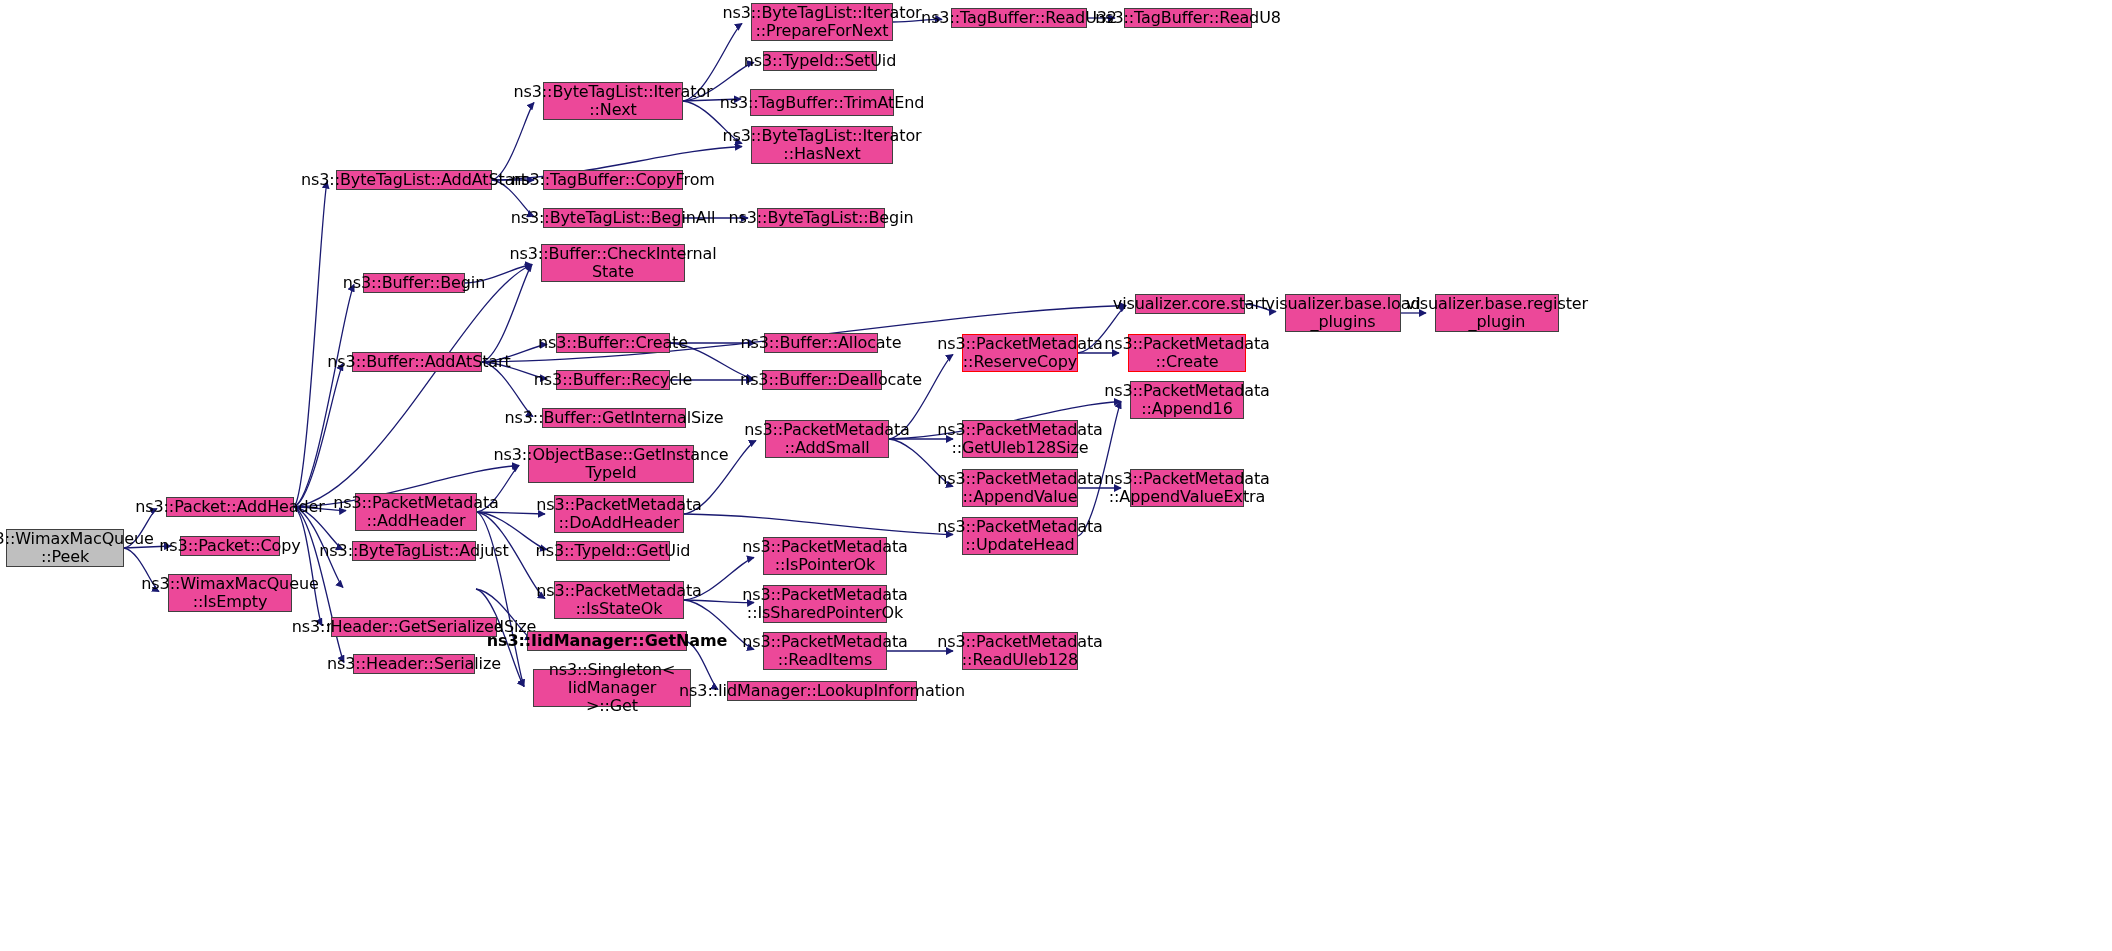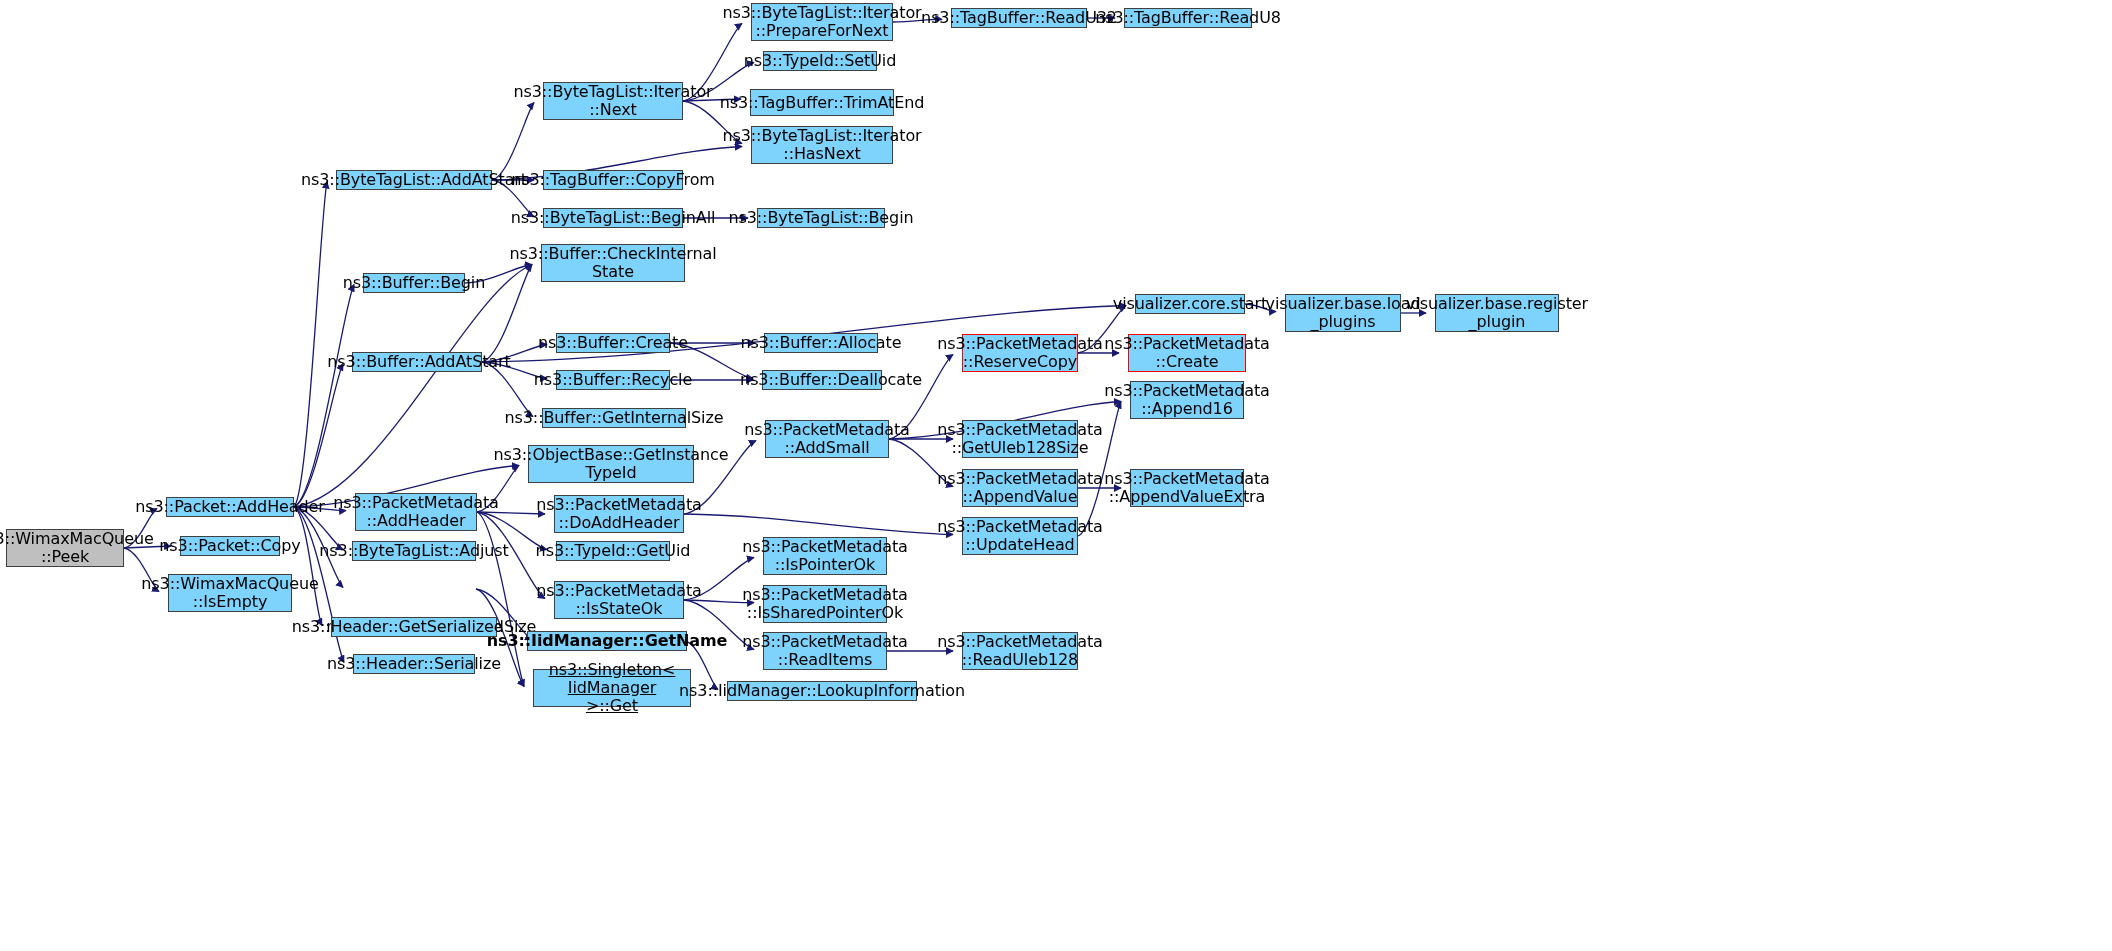--- a/index.html
+++ b/index.html
@@ -23,21 +23,21 @@
     height: 951px;
     pointer-events: none;
   }
   .node {
     position: absolute;
     box-sizing: border-box;
     display: flex;
     align-items: center;
     justify-content: center;
     text-align: center;
-    background: #7dd3fc;
+    background: #ec4899;
     border: 1px solid #404040;
     color: #000000;
     font-size: 16px;
     line-height: 18px;
     letter-spacing: -0.1px;
     white-space: pre-line;
     padding: 0 4px;
     z-index: 2;
   }
   .node.root {
@@ -144,21 +144,21 @@
       <div class="node" style="left: 556px; top: 370px; width: 114px; height: 20px;">ns3::Buffer::Recycle</div>
       <div class="node" style="left: 542px; top: 408px; width: 144px; height: 20px;">ns3::Buffer::GetInternalSize</div>
       <div class="node" style="left: 528px; top: 445px; width: 166px; height: 38px;">ns3::ObjectBase::GetInstance
 TypeId</div>
       <div class="node" style="left: 554px; top: 495px; width: 130px; height: 38px;">ns3::PacketMetadata
 ::DoAddHeader</div>
       <div class="node" style="left: 556px; top: 541px; width: 114px; height: 20px;">ns3::TypeId::GetUid</div>
       <div class="node" style="left: 554px; top: 581px; width: 130px; height: 38px;">ns3::PacketMetadata
 ::IsStateOk</div>
       <div class="node" style="left: 527px; top: 631px; width: 160px; height: 20px; font-weight: bold;">ns3::IidManager::GetName</div>
-      <div class="node" style="left: 533px; top: 669px; width: 158px; height: 38px; text-decoration: underline;">ns3::Singleton&lt; IidManager
+      <div class="node" style="left: 533px; top: 669px; width: 158px; height: 38px;">ns3::Singleton&lt; IidManager
 &gt;::Get</div>
       <div class="node" style="left: 751px; top: 3px; width: 142px; height: 38px;">ns3::ByteTagList::Iterator
 ::PrepareForNext</div>
       <div class="node" style="left: 763px; top: 51px; width: 114px; height: 20px;">ns3::TypeId::SetUid</div>
       <div class="node" style="left: 750px; top: 89px; width: 144px; height: 27px;">ns3::TagBuffer::TrimAtEnd</div>
       <div class="node" style="left: 751px; top: 126px; width: 142px; height: 38px;">ns3::ByteTagList::Iterator
 ::HasNext</div>
       <div class="node" style="left: 757px; top: 208px; width: 128px; height: 20px;">ns3::ByteTagList::Begin</div>
       <div class="node" style="left: 764px; top: 333px; width: 114px; height: 20px;">ns3::Buffer::Allocate</div>
       <div class="node" style="left: 762px; top: 370px; width: 120px; height: 20px; padding-left: 22px;">ns3::Buffer::Deallocate</div>

